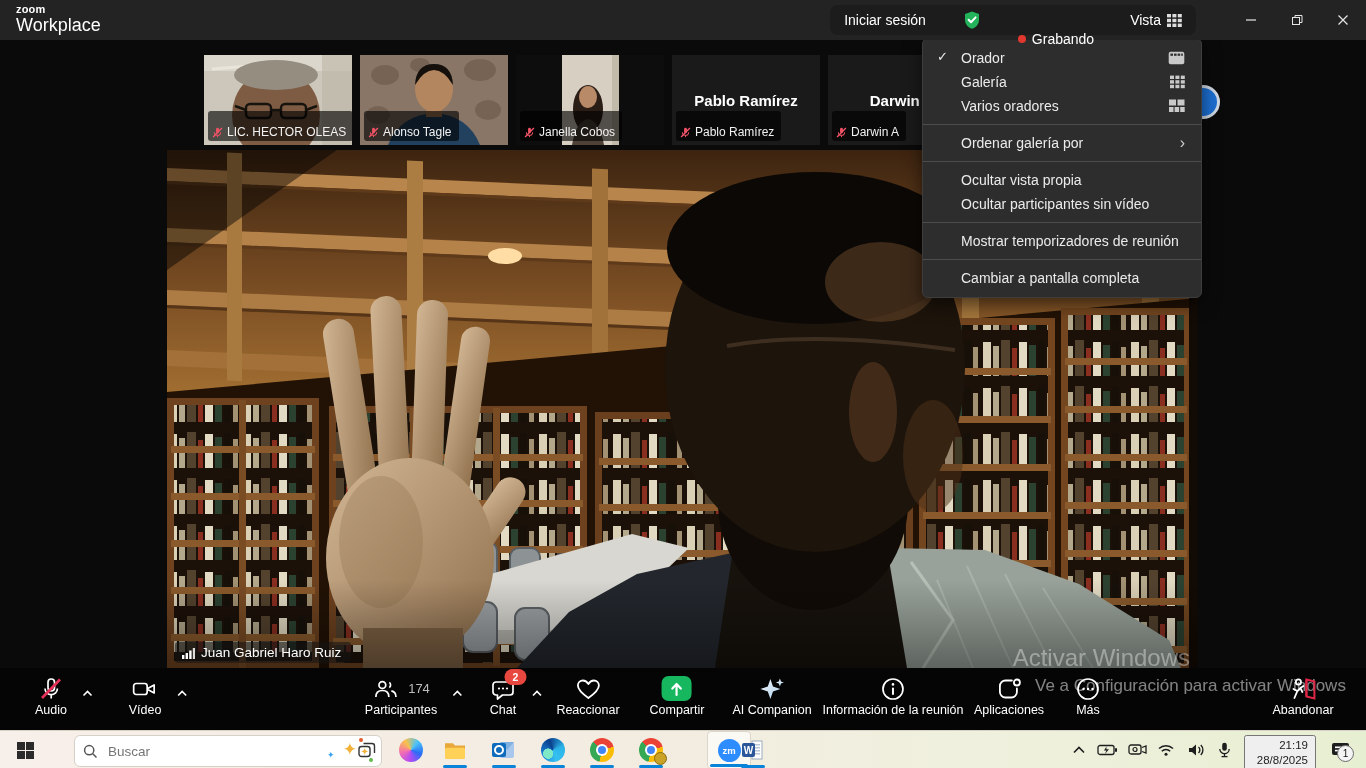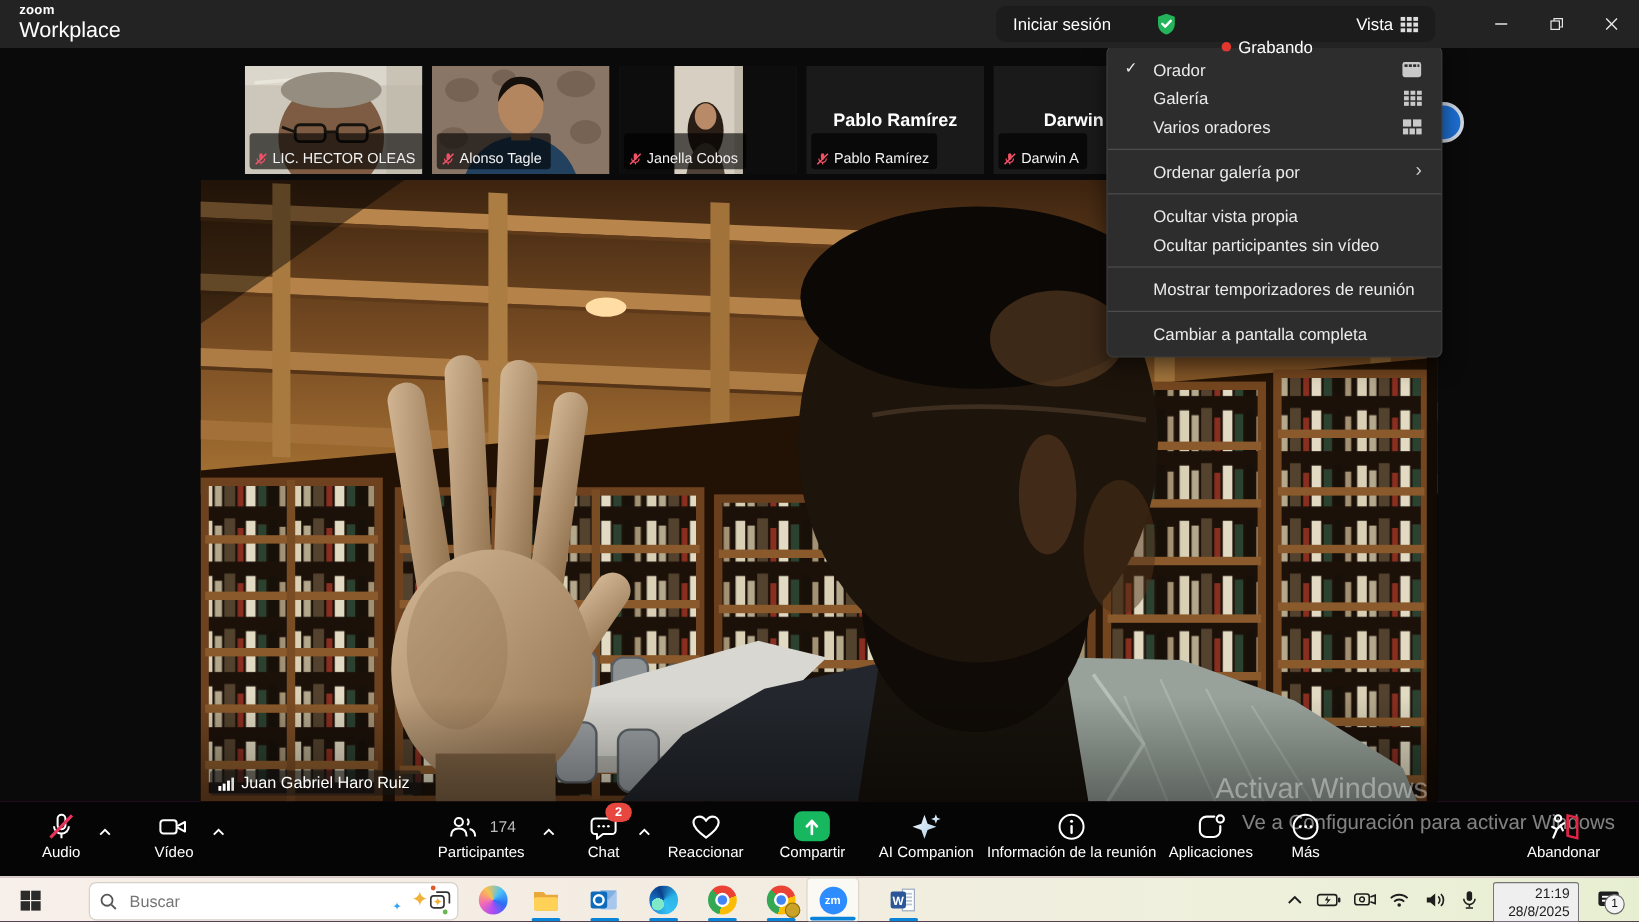--- a/index.html
+++ b/index.html
@@ -727,21 +727,21 @@
     </button>
     <button class="tk appicon" style="left:580px;">
       <span class="chrome"></span>
       <span class="ul"></span>
     </button>
     <button class="tk appicon" style="left:629px;">
       <span class="chrome"></span>
       <span class="profile-badge"></span>
       <span class="ul"></span>
     </button>
-    <button class="tk appicon zoom-tile" style="left:672px;">
+    <button class="tk appicon zoom-tile" style="left:707px;">
       <span class="zm-circle">zm</span>
       <span class="ul"></span>
     </button>
     <button class="tk appicon" style="left:731px;">
       <svg width="22" height="20" viewBox="0 0 22 20">
           <rect x="10" y="1" width="10" height="18" fill="#fff" stroke="#9badbf"></rect>
           <rect x="12" y="4" width="6" height="1.5" fill="#b9c6d4"></rect>
           <rect x="12" y="7" width="6" height="1.5" fill="#b9c6d4"></rect>
           <rect x="12" y="10" width="6" height="1.5" fill="#b9c6d4"></rect>
           <rect x="12" y="13" width="6" height="1.5" fill="#b9c6d4"></rect>

